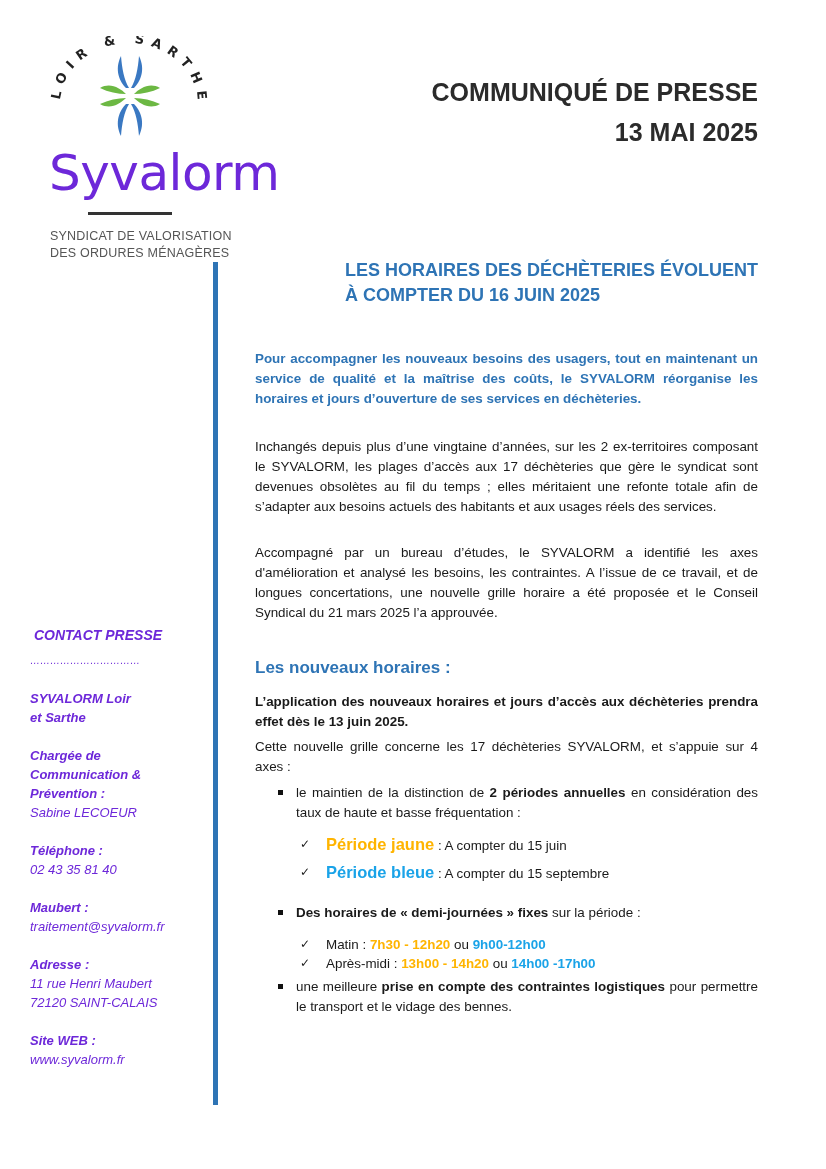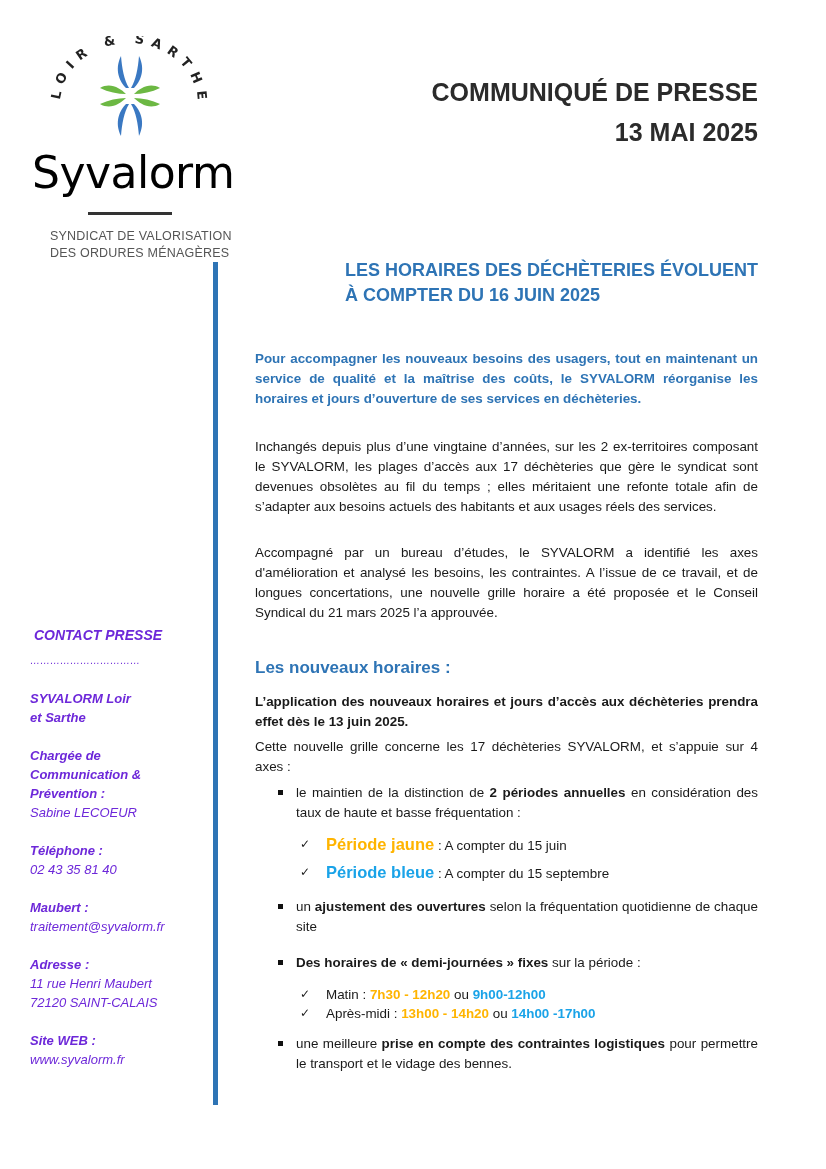--- a/index.html
+++ b/index.html
@@ -1,21 +1,21 @@
 <!DOCTYPE html>
 <html><head>
 <meta charset="utf-8">
 <style>
   html, body { margin:0; padding:0; background:#ffffff; }
   body { width:826px; height:1169px; position:relative; overflow:hidden; font-family:"Liberation Sans", "DejaVu Sans", sans-serif; color:#1a1a1a; }
 
   
   .logo { position:absolute; left:28px; top:36px; width:215px; height:200px; }
   .logo-arc { position:absolute; left:0; top:0; }
-  .logo-word { position:absolute; left:4px; top:112px; font-size:44px; font-weight:400; color:#000000; letter-spacing:-0.5px; line-height:50px; font-family:"DejaVu Sans", sans-serif; }
+  .logo-word { position:absolute; left:21px; top:112px; font-size:50px; font-weight:400; color:#6d28d9; letter-spacing:-0.5px; line-height:50px; font-family:"DejaVu Sans", sans-serif; }
   .logo-rule { position:absolute; left:60px; top:176px; width:84px; height:3px; background:#333; }
   .logo-sub { position:absolute; left:22px; top:192px; font-size:12.5px; color:#555; line-height:17px; letter-spacing:0.2px; }
 
   
   .press-title { position:absolute; right:68px; top:72px; text-align:right; font-size:25px; font-weight:700; color:#2b2b2b; line-height:40px; }
 
   
   .vbar { position:absolute; left:213px; top:262px; width:5px; height:843px; background:#2e74b5; }
 
   
@@ -108,41 +108,37 @@
     <div class="check" style="line-height:26px;">
       <span class="ck">✓</span>
       <span class="yellow big">Période jaune</span><span> : A compter du 15 juin</span>
     </div>
     <div class="check" style="line-height:26px;">
       <span class="ck">✓</span>
       <span class="blue big">Période bleue</span><span> : A compter du 15 septembre</span>
     </div>
   </div>
 
-  <div class="bullet" style="margin-top:10px;">
-    <span class="sq"></span>
-    <span>un </span><b>ajustement des ouvertures</b><span> selon la fréquentation quotidienne de chaque site</span>
-  </div>
 
   <div class="bullet" style="margin-top:16px;">
     <span class="sq"></span>
     <span></span><b>Des horaires de « demi-journées » fixes</b><span> sur la période :</span>
   </div>
   <div class="check-list" style="margin-top:12px;">
     <div class="check" style="line-height:19px;">
       <span class="ck">✓</span>
       <span>Matin : </span><span class="yellow">7h30 - 12h20</span><span> ou </span><span class="blue">9h00-12h00</span>
     </div>
     <div class="check" style="line-height:19px;">
       <span class="ck">✓</span>
       <span>Après-midi : </span><span class="yellow">13h00 - 14h20</span><span> ou </span><span class="blue">14h00 -17h00</span>
     </div>
   </div>
 
-  <div class="bullet" style="margin-top:11px;">
+  <div class="bullet" style="margin-top:4px;">
     <span class="sq"></span>
     <span>une meilleure </span><b>prise en compte des contraintes logistiques</b><span> pour permettre le transport et le vidage des bennes.</span>
   </div>
 </div>
 
 <div class="contact">
   <div class="ct-title">CONTACT PRESSE</div>
   <div class="dots">……………………………</div>
   <div class="gap"></div>
   <div class="lbl">SYVALORM Loir</div>

